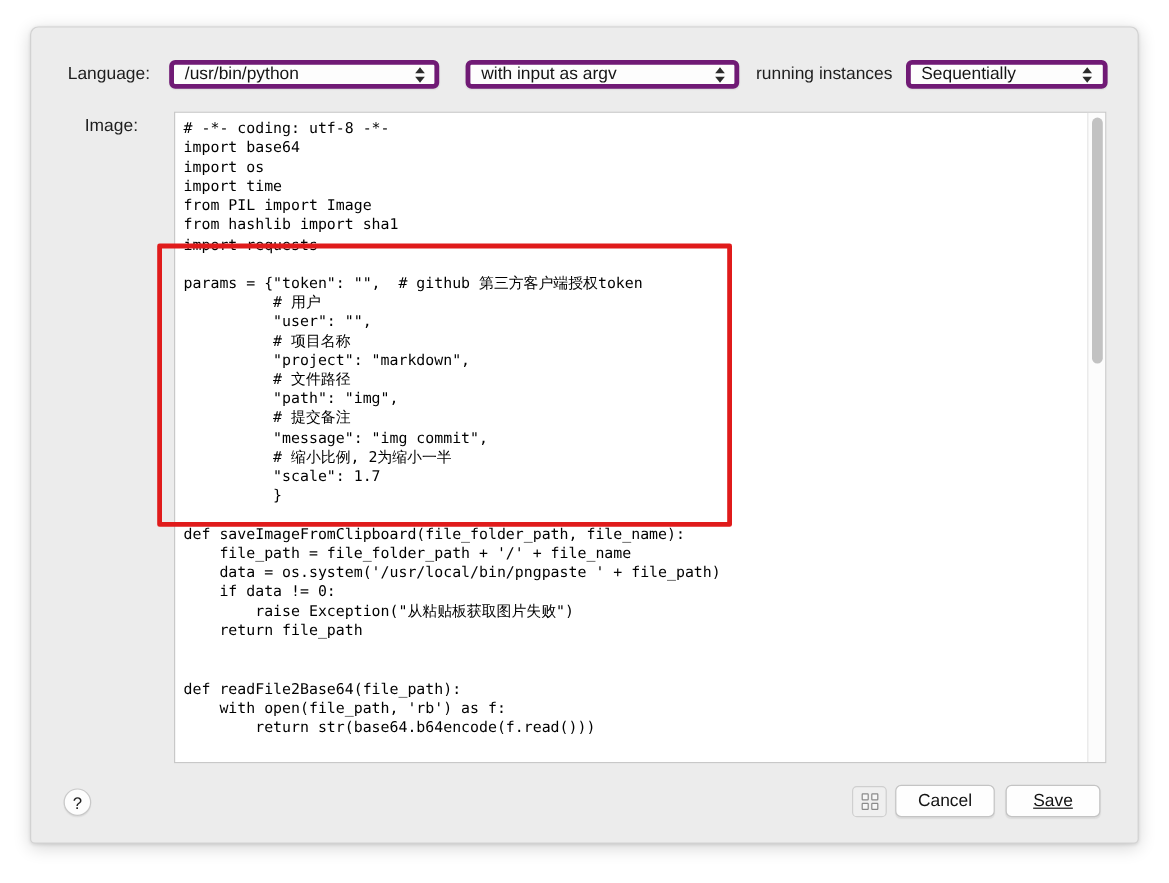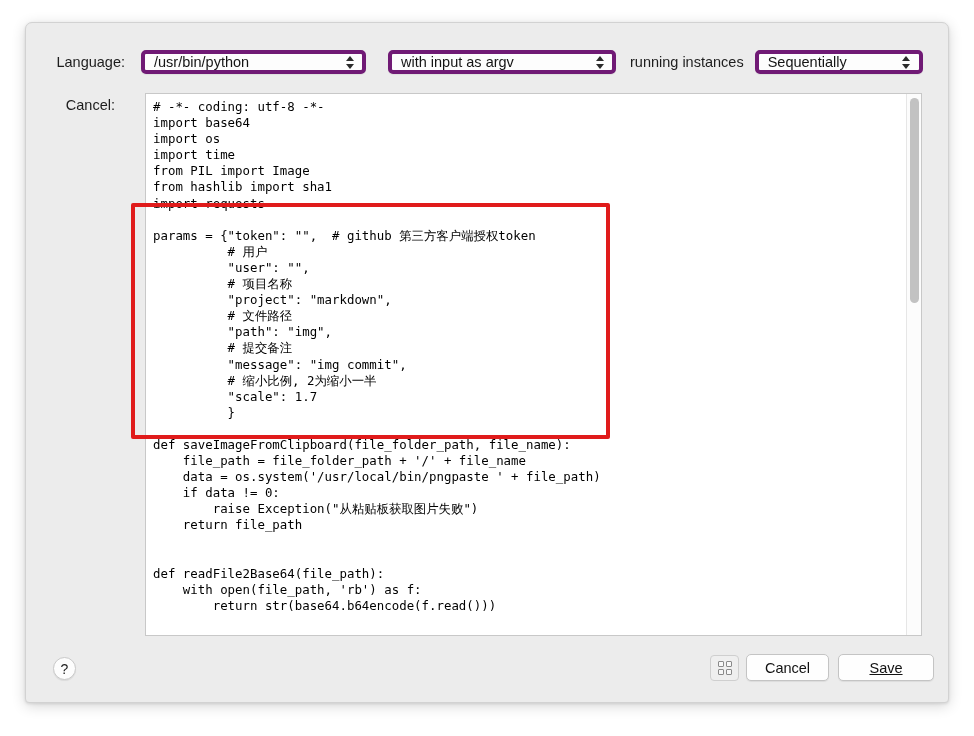--- a/index.html
+++ b/index.html
@@ -229,21 +229,21 @@
     box-shadow: 0 1px 1px rgba(0,0,0,0.07);
     font-size: 14.5px;
     color: #121212;
     display: flex;
     align-items: center;
     justify-content: center;
     box-sizing: border-box;
     font-family: "Liberation Sans", sans-serif;
   }
   .btn-cancel { left: 720px; width: 83px; }
-  .btn-save { left: 812px; width: 96px; text-decoration: underline; }
+  .btn-save { left: 812px; width: 79px; text-decoration: underline; }
 </style>
 </head>
 <body>
 
 <div id="stage">
 
   <div class="window-panel">
 
     <div class="toprow">
 
@@ -269,21 +269,21 @@
 
       <div class="popup popup-instances">
         <span>Sequentially</span>
         <span class="chevrons">
           <i class="chev chev-up"></i>
             <i class="chev chev-down"></i>
         </span>
       </div>
     </div>
 
-    <div class="script-label">Cancel:</div>
+    <div class="script-label">Image:</div>
 
     <div class="editor">
       <div class="code" id="code-area"><span class="line"># -*- coding: utf-8 -*-</span><span class="line">import base64</span><span class="line">import os</span><span class="line">import time</span><span class="line">from PIL import Image</span><span class="line">from hashlib import sha1</span><span class="line">import requests</span><span class="line">&nbsp;</span><span class="line">params = {"token": "",  # github 第三方客户端授权token</span><span class="line">          # 用户</span><span class="line">          "user": "",</span><span class="line">          # 项目名称</span><span class="line">          "project": "markdown",</span><span class="line">          # 文件路径</span><span class="line">          "path": "img",</span><span class="line">          # 提交备注</span><span class="line">          "message": "img commit",</span><span class="line">          # 缩小比例, 2为缩小一半</span><span class="line">          "scale": 1.7</span><span class="line">          }</span><span class="line">&nbsp;</span><span class="line">def saveImageFromClipboard(file_folder_path, file_name):</span><span class="line">    file_path = file_folder_path + '/' + file_name</span><span class="line">    data = os.system('/usr/local/bin/pngpaste ' + file_path)</span><span class="line">    if data != 0:</span><span class="line">        raise Exception("从粘贴板获取图片失败")</span><span class="line">    return file_path</span><span class="line">&nbsp;</span><span class="line">&nbsp;</span><span class="line">def readFile2Base64(file_path):</span><span class="line">    with open(file_path, 'rb') as f:</span><span class="line">        return str(base64.b64encode(f.read()))</span></div>
       <div class="scroll-track">
         <div class="scroll-thumb"></div>
       </div>
     </div>
 
     <div class="help-button">?</div>
 

